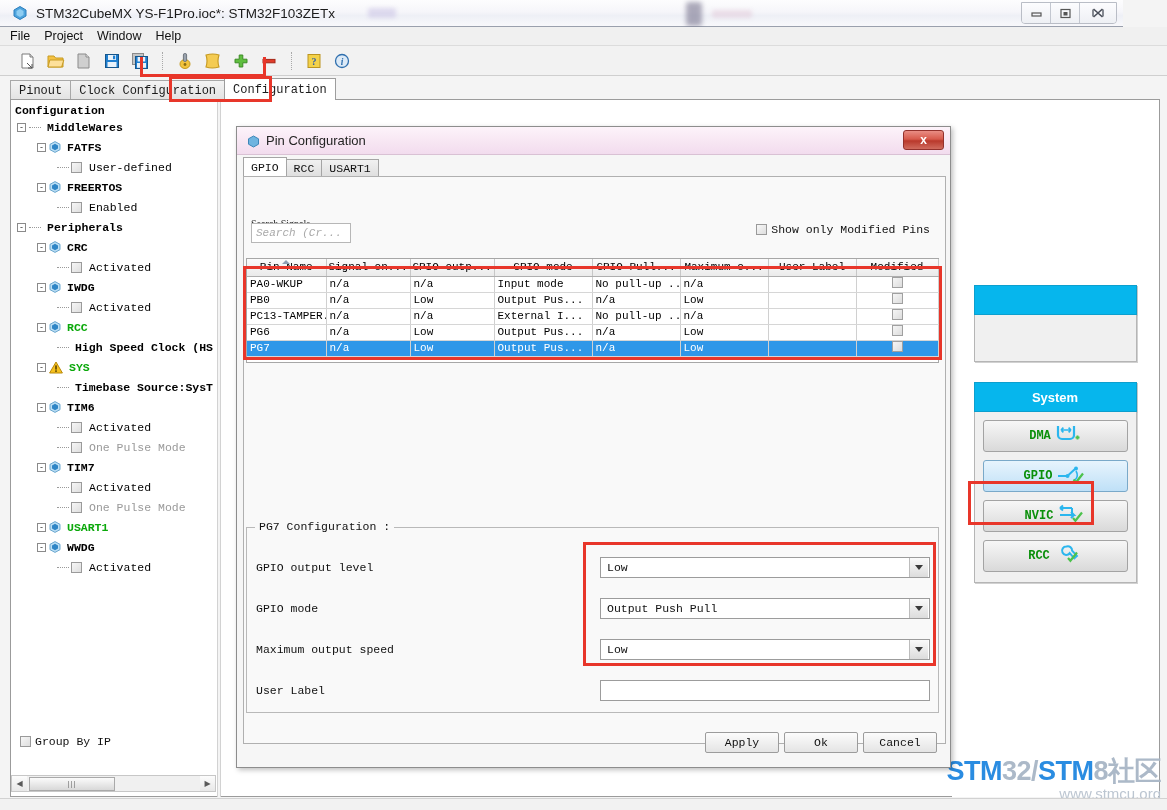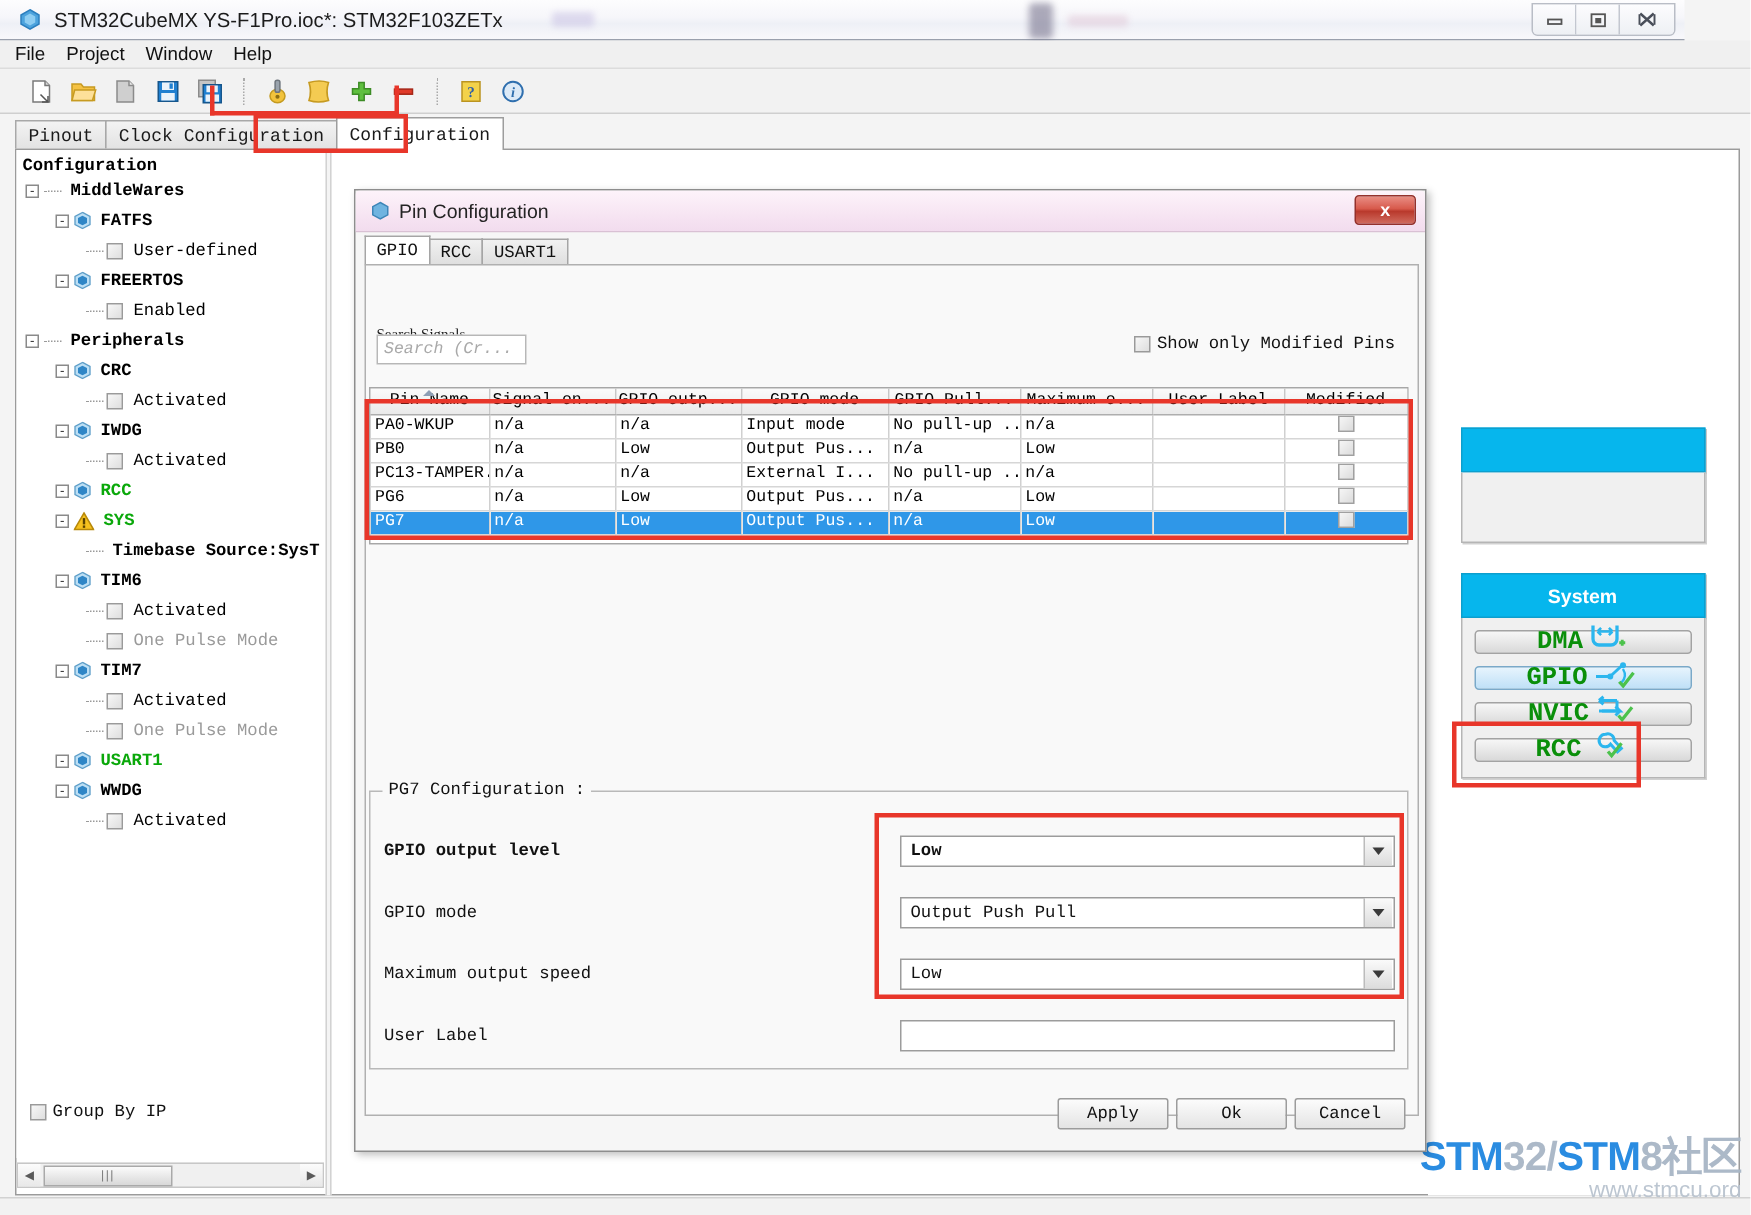--- a/index.html
+++ b/index.html
@@ -180,25 +180,25 @@
     background: #06b6ed; color: #ffffff; text-align: center;
     font-family: "Liberation Sans", sans-serif; font-weight: bold;
     font-size: 13px; height: 30px; line-height: 30px;
     border: 1px solid #0c9fce; box-shadow: 1px 1px 0 rgba(0,0,0,.22);
   }
   .ip-body {
     background: #f0f0f0; border: 1px solid #b5b5b5; border-top: none;
     padding: 8px 8px 10px 8px; box-shadow: 1px 1px 0 rgba(0,0,0,.18);
   }
   .ipbtn {
-    height: 16px; margin-bottom: 8px;
+    height: 32px; margin-bottom: 8px;
     border: 1px solid #a3a3a3; border-radius: 3px;
     background: linear-gradient(180deg,#f7f7f7,#d9d9d9);
     display: flex; align-items: center; justify-content: center; gap: 4px;
-    font-family: "Liberation Mono", monospace; font-size: 17px;
+    font-family: "Liberation Mono", monospace; font-size: 12px;
     color: #0a8f0a; font-weight: bold;
   }
   .ipbtn:last-child { margin-bottom: 0; }
   .ipbtn.sel {
     background: linear-gradient(180deg,#e7f4fd,#bfe0f7);
     border-color: #7aa9c9;
   }
   .gpio-hl {
     position: absolute; left: 968px; top: 481px; width: 126px; height: 44px;
     border: 3px solid #e8362a; z-index: 50; pointer-events: none;
@@ -582,20 +582,24 @@
           <span class="cbox"></span>
           <span class="lbl">Activated</span>
         </div>
         <div class="tnode" style="padding-left: 26px;">
           <span class="exp">-</span>
           <span class="hexicon"><svg width="12" height="12" viewBox="0 0 12 12">
               <polygon points="6,0.6 11,3.3 11,8.7 6,11.4 1,8.7 1,3.3" fill="#bcdff5" stroke="#5e9fc9" stroke-width="0.9"></polygon>
               <polygon points="6,2.8 9,4.4 9,7.6 6,9.2 3,7.6 3,4.4" fill="#2f86c6"></polygon>
             </svg></span>
           <span class="lbl green">RCC</span>
+        </div>
+        <div class="tnode" style="padding-left: 46px;">
+          <span style="display:inline-block;width:12px;border-bottom:1px dotted #9a9a9a;height:1px;margin-right:3px;"></span>
+          <span class="lbl bold">High Speed Clock (HS</span>
         </div>
         <div class="tnode" style="padding-left: 26px;">
           <span class="exp">-</span>
           <span class="warnicon"><svg width="14" height="13" viewBox="0 0 14 13">
               <polygon points="7,1 13.4,12 0.6,12" fill="#f6c11e" stroke="#b8890a" stroke-width="1"></polygon>
               <rect x="6.2" y="4.4" width="1.6" height="4.2" fill="#5a4200"></rect>
               <rect x="6.2" y="9.3" width="1.6" height="1.6" fill="#5a4200"></rect>
             </svg></span>
           <span class="lbl green">SYS</span>
         </div>
@@ -834,21 +838,21 @@
             <td class="modcell"><span class="modchk"></span></td>
           </tr>
         </tbody>
     </table>
   </div>
   <div class="table-hl"></div>
 
   <div class="cfgbox">
     <div class="cfgbox-title">PG7 Configuration :</div>
 
-    <div class="cfgrow" style="top:28px;font-weight:bold;">
+    <div class="cfgrow" style="top:28px;">
       <span class="clbl">GPIO output level</span>
       <div class="combo">
         <span class="ctext">Low</span>
         <span class="carrow">
             <i></i>
           </span>
       </div>
     </div>
 
     <div class="cfgrow" style="top:69px;">

